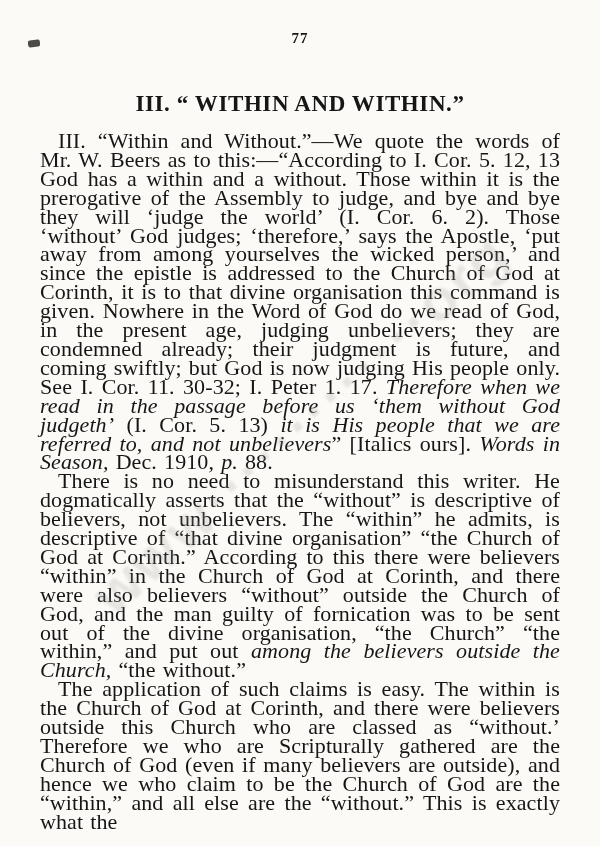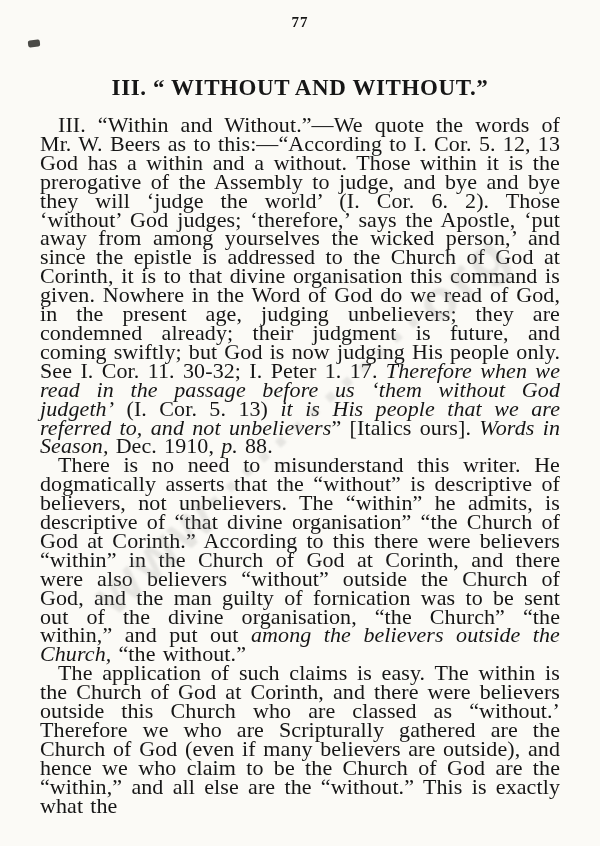--- a/index.html
+++ b/index.html
@@ -10,21 +10,21 @@
   .page {
     position: relative;
     width: 600px;
     height: 846px;
     margin: 0 auto;
     background: #fbfaf6;
     overflow: hidden;
     color: #161616;
     font-family: "Liberation Serif", "DejaVu Serif", serif;
     box-sizing: border-box;
-    padding: 10px 40px 0 40px;
+    padding: 26px 40px 0 40px;
   }
   .page-number {
     text-align: center;
     font-size: 15px;
     font-weight: 700;
     letter-spacing: 1px;
     margin-top: 4px;
   }
   .ink-speck {
     position: absolute;
@@ -84,21 +84,21 @@
 </style>
 </head>
 <body>
 
 <div class="page">
 
   <div class="ink-speck"></div>
 
   <div class="page-number">77</div>
 
-  <h1 class="title">III. “ WITHOUT AND WITHOUT.”</h1>
+  <h1 class="title">III. “ WITHIN AND WITHIN.”</h1>
 
 
   <div class="body-text">
 
     <p><span class="r">III. “Within and Without.”—We quote the words of Mr. W. Beers as to this:—“According to I. Cor. 5. 12, 13 God has a within and a without. Those within it is the prerogative of the Assembly to judge, and bye and bye they will ‘judge the world’ (I. Cor. 6. 2). Those ‘without’ God judges; ‘therefore,’ says the Apostle, ‘put away from among yourselves the wicked person,’ and since the epistle is addressed to the Church of God at Corinth, it is to that divine organisation this command is given. Nowhere in the Word of God do we read of God, in the present age, judging unbelievers; they are condemned already; their judgment is future, and coming swiftly; but God is now judging His people only. See I. Cor. 11. 30-32; I. Peter 1. 17. </span><span class="i">Therefore when we read in the passage before us ‘them without God judgeth’</span><span class="r"> (I. Cor. 5. 13) </span><span class="i">it is His people that we are referred to, and not unbelievers</span><span class="r">” [Italics ours]. </span><span class="i">Words in Season,</span><span class="r"> Dec. 1910, </span><span class="i">p.</span><span class="r"> 88.</span></p>
 
     <p><span class="r">There is no need to misunderstand this writer. He dogmatically asserts that the “without” is descriptive of believers, not unbelievers. The “within” he admits, is descriptive of “that divine organisation” “the Church of God at Corinth.” According to this there were believers “within” in the Church of God at Corinth, and there were also believers “without” outside the Church of God, and the man guilty of fornication was to be sent out of the divine organisation, “the Church” “the within,” and put out </span><span class="i">among the believers outside the Church,</span><span class="r"> “the without.”</span></p>
 
     <p><span class="r">The application of such claims is easy. The within is the Church of God at Corinth, and there were believers outside this Church who are classed as “without.’ Therefore we who are Scripturally gathered are the Church of God (even if many believers are outside), and hence we who claim to be the Church of God are the “within,” and all else are the “without.” This is exactly what the</span></p>
 

